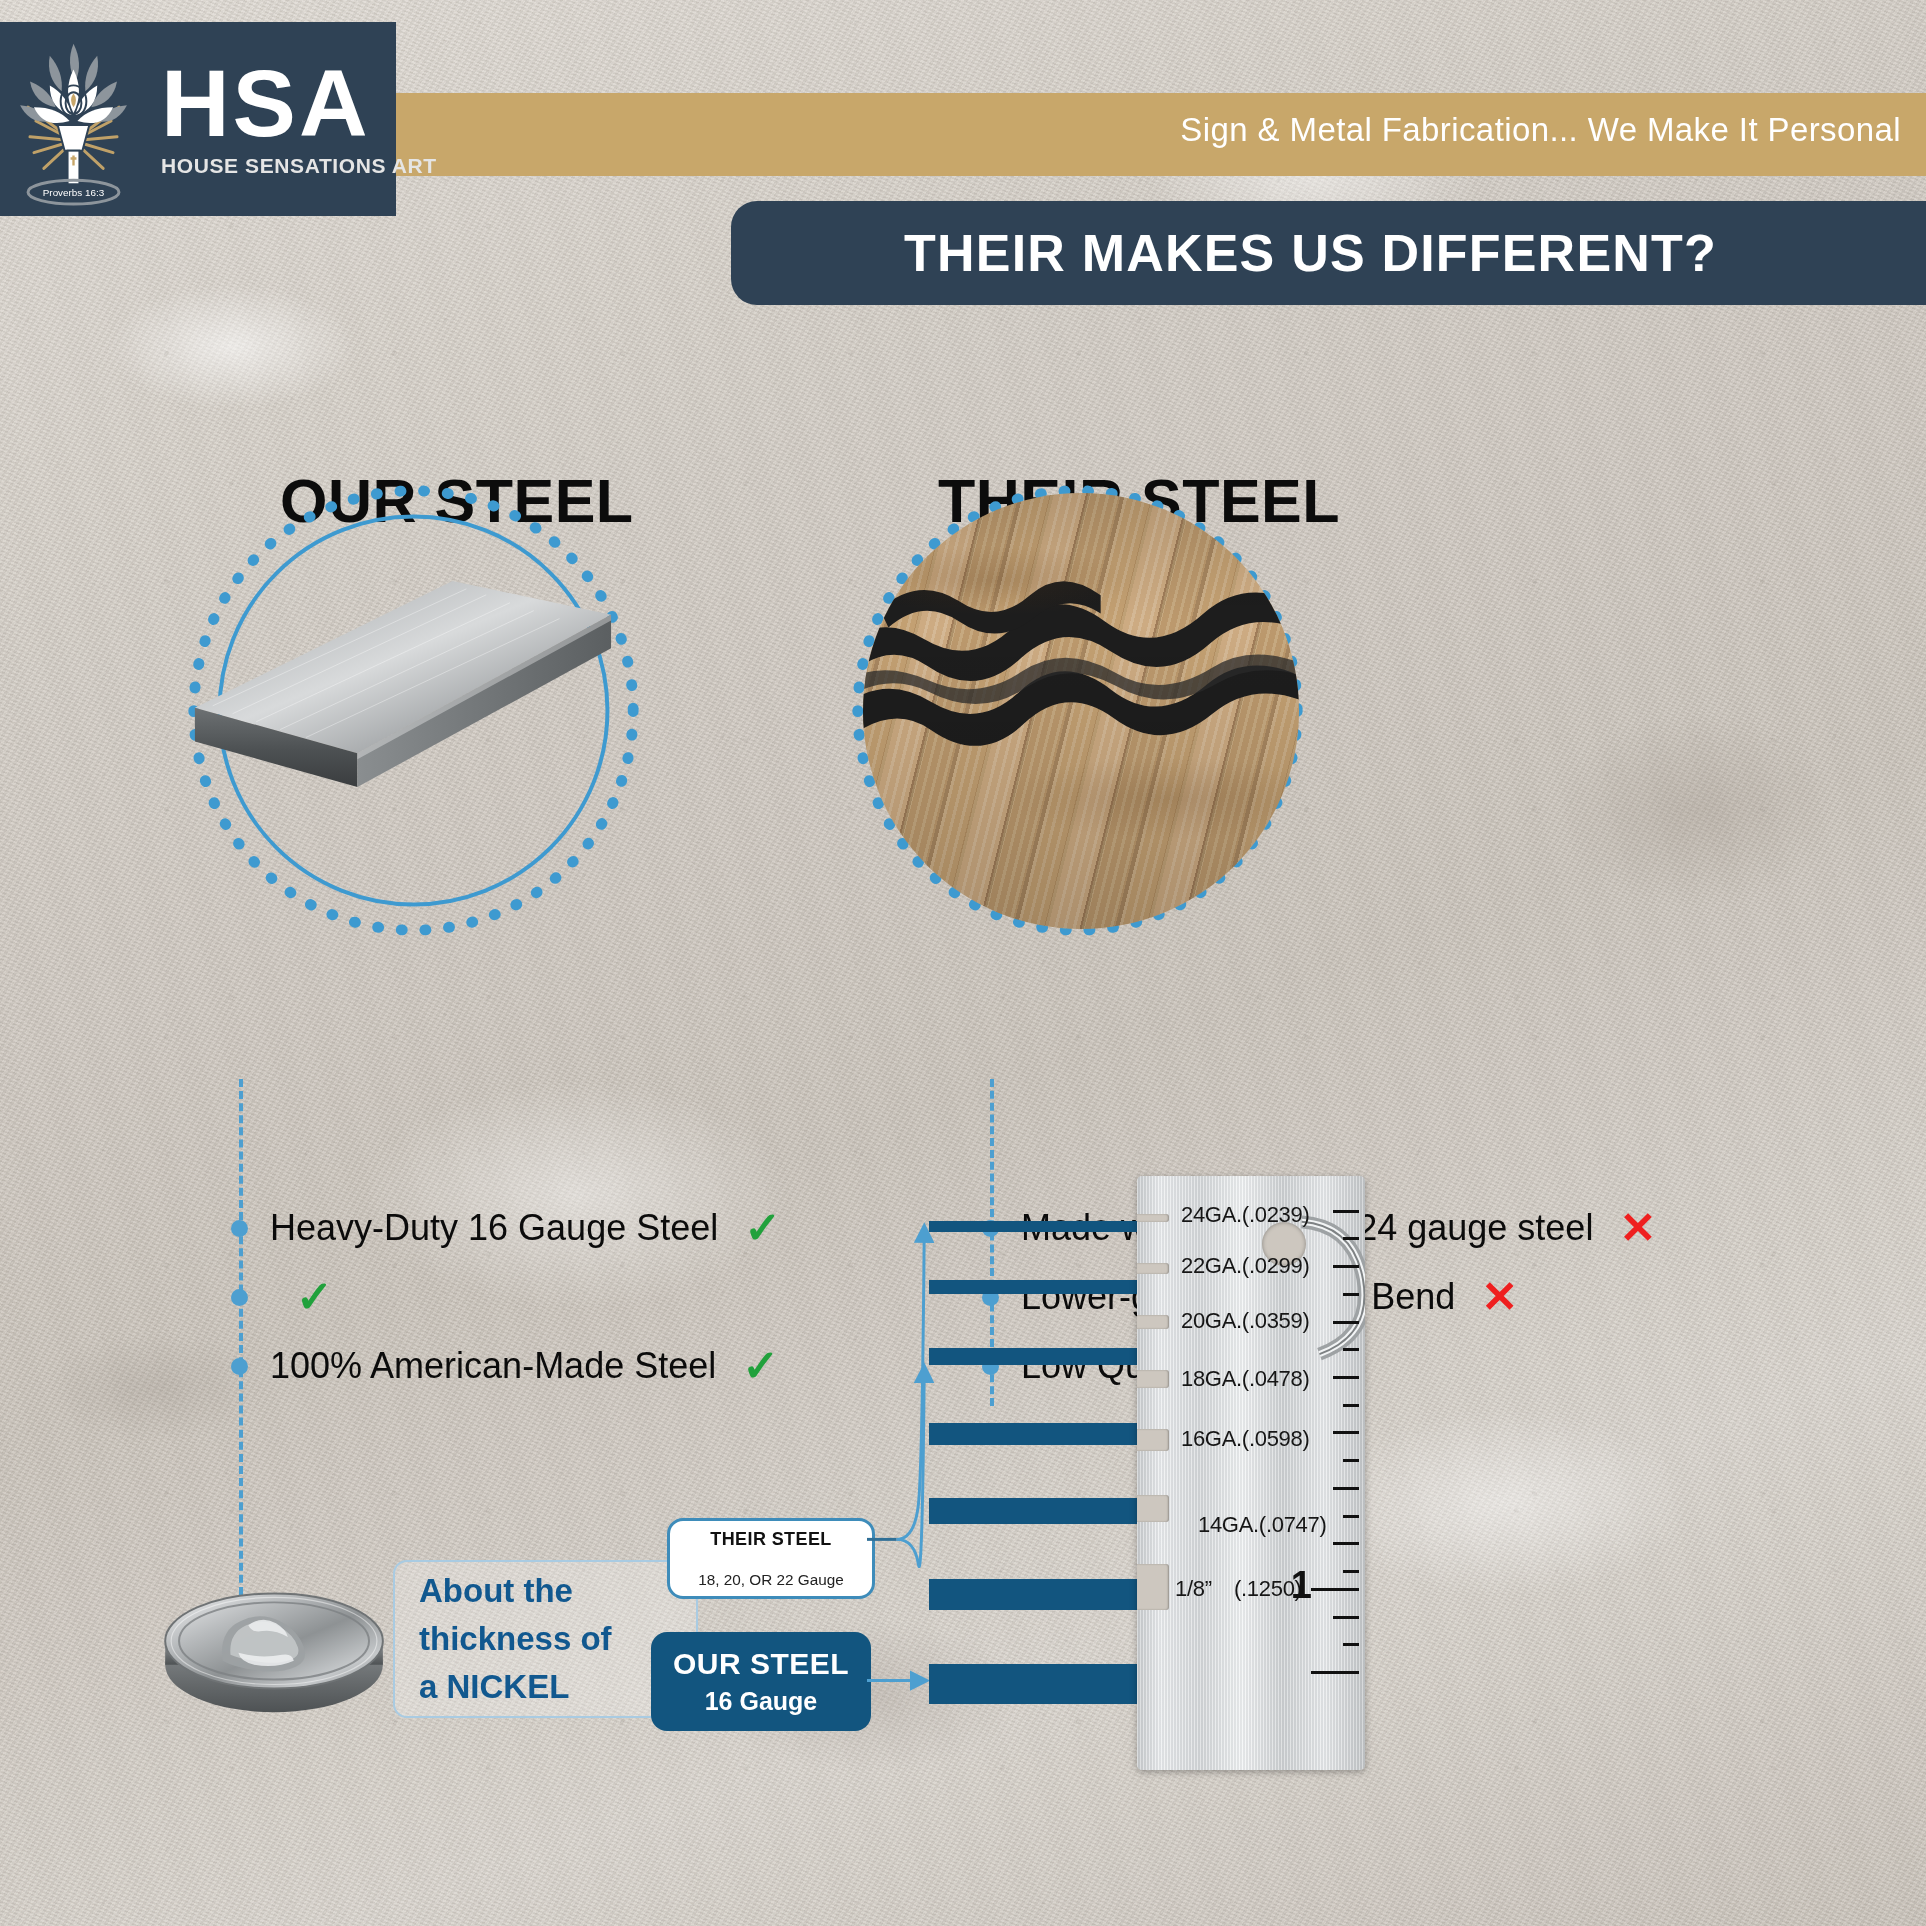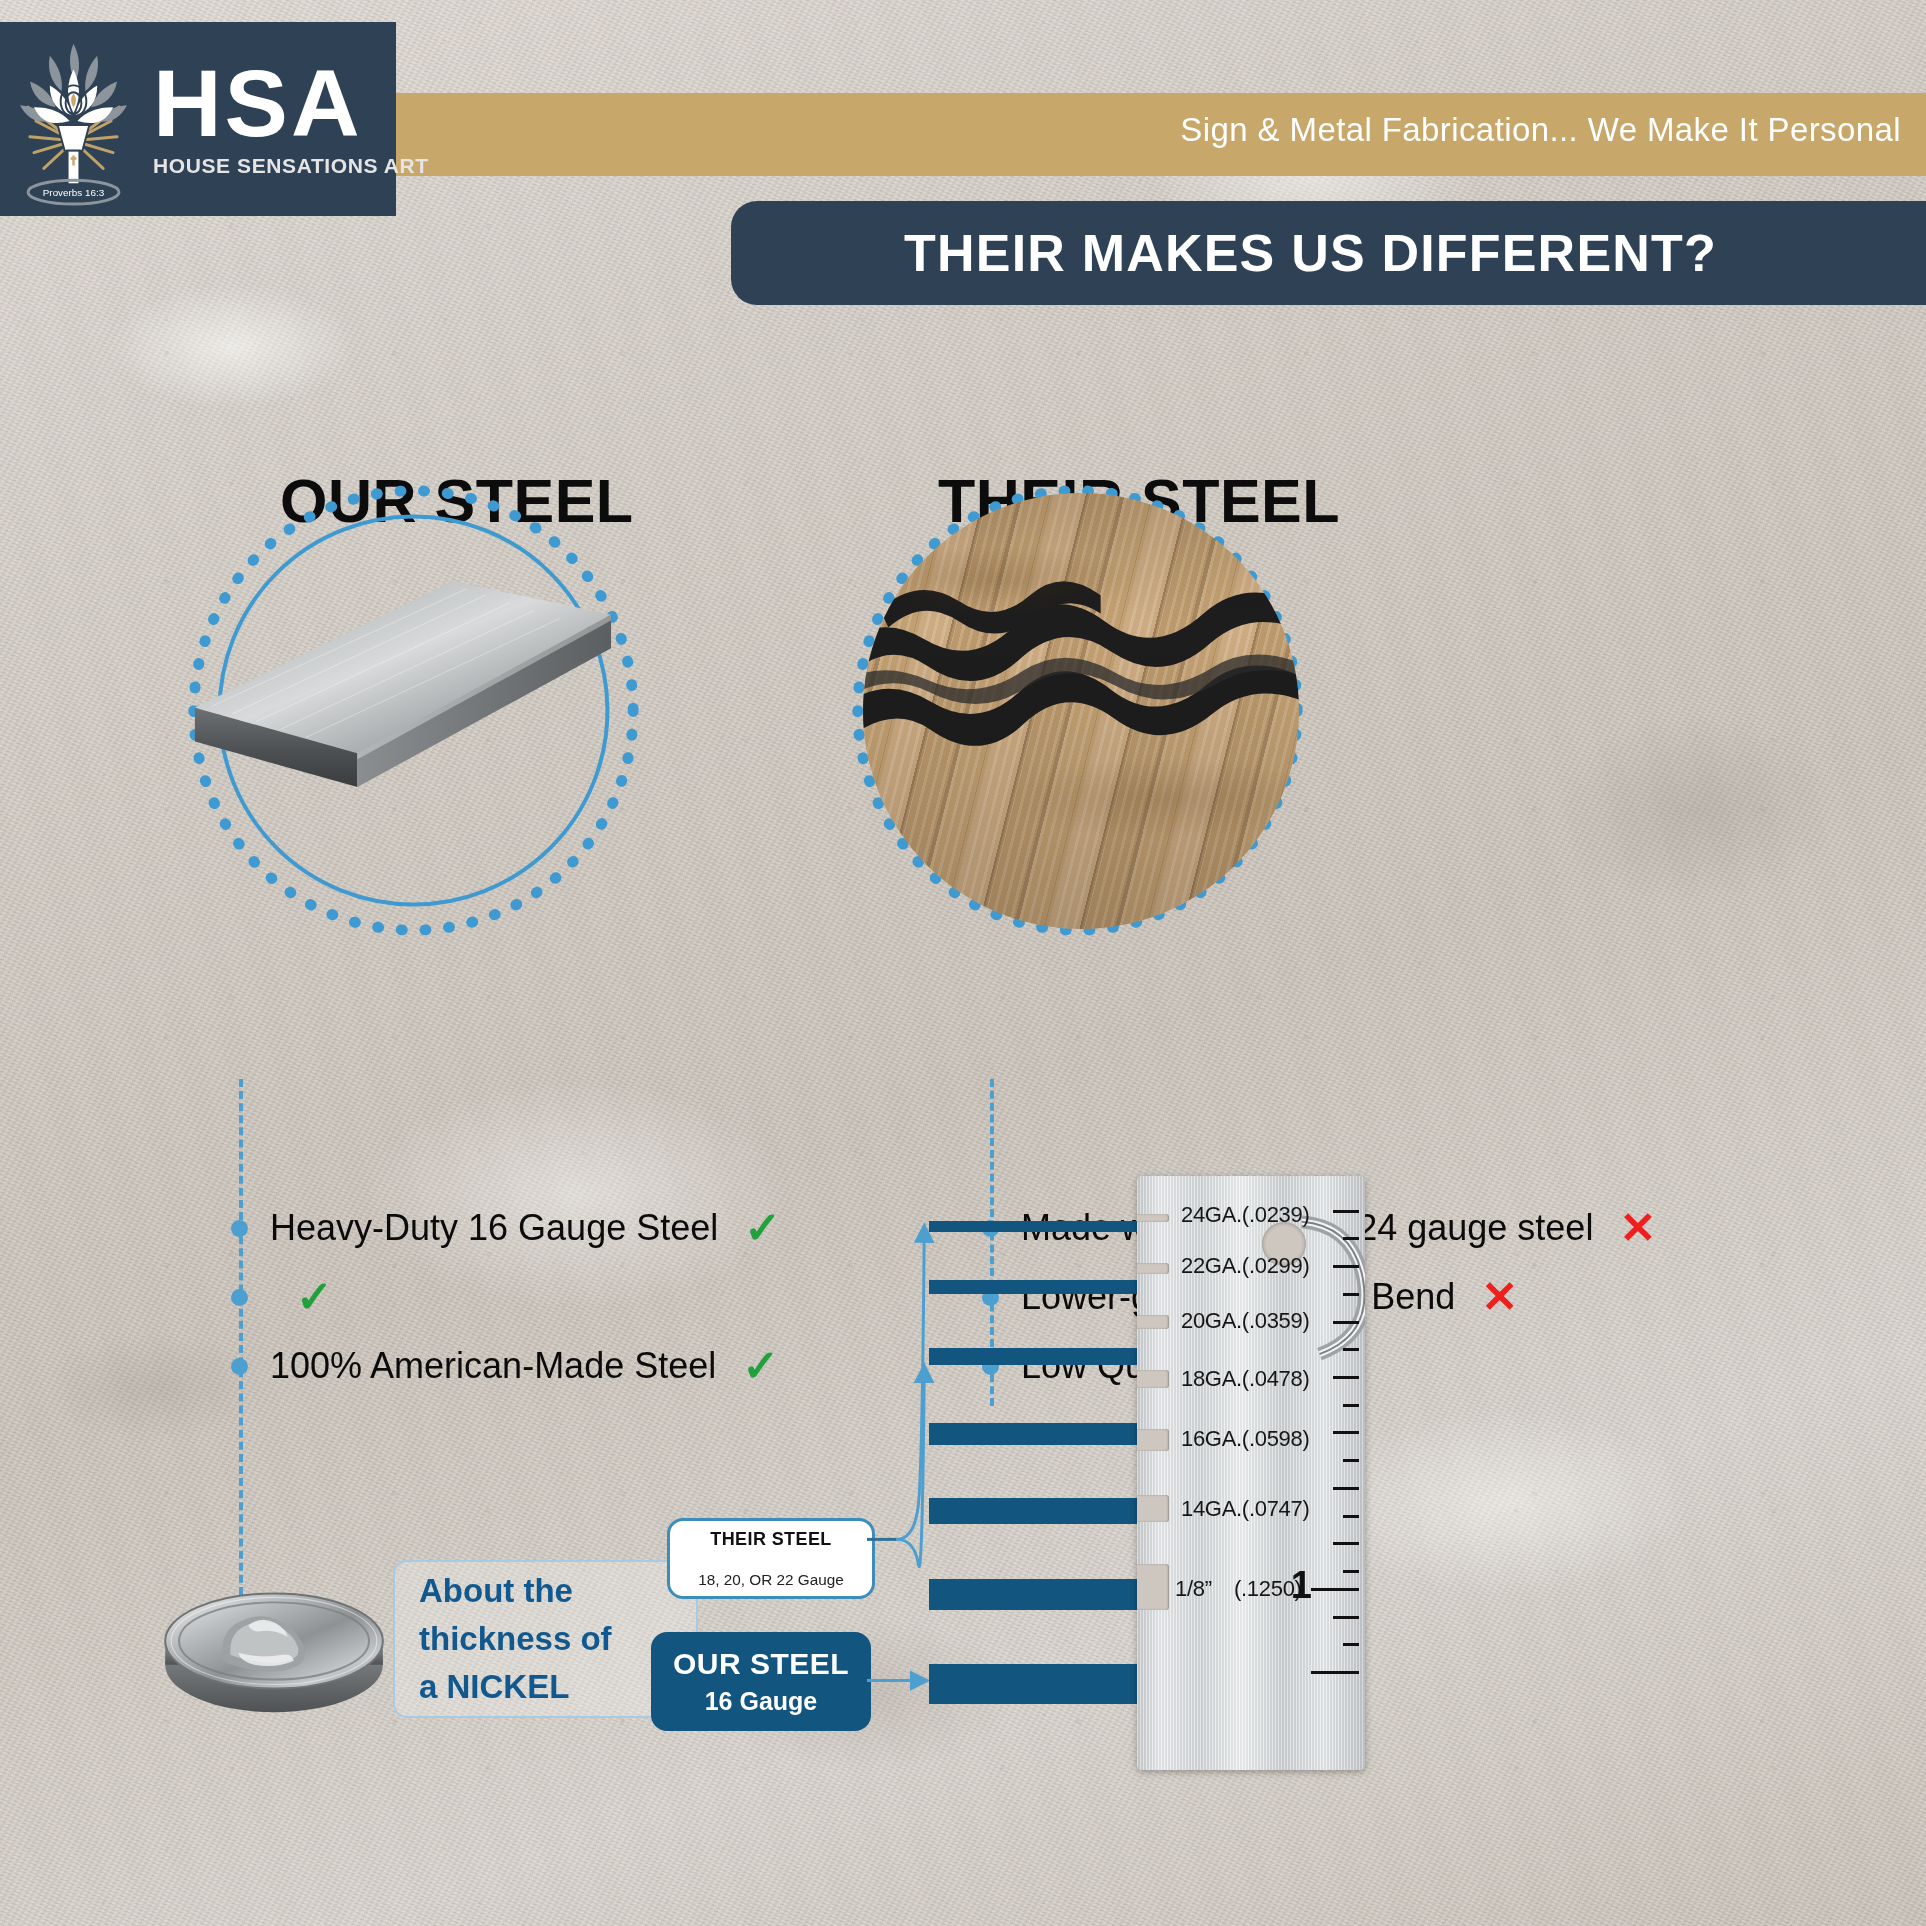--- a/index.html
+++ b/index.html
@@ -52,21 +52,21 @@
     font-family:"Liberation Sans", sans-serif;
     white-space:nowrap;
   }
 
   #logo-box{
     position:absolute; left:0px; top:22px; width:396px; height:194px;
     background:#2f4255;
     display:flex; align-items:center;
   }
   #logo-mark{ width:135px; height:178px; margin-left:6px; flex:none; }
-  #logo-text{ margin-left:12px; }
+  #logo-text{ margin-left:20px; }
   #logo-hsa{
     color:#ffffff; font-size:95px; font-weight:bold; line-height:.92;
     letter-spacing:3px; font-family:"Liberation Sans", sans-serif;
   }
   #logo-sub{
     color:#e5e5e5; font-size:21px; font-weight:bold; letter-spacing:0.6px;
     margin-top:6px; font-family:"Liberation Sans", sans-serif; white-space:nowrap;
   }
 
   
@@ -487,21 +487,21 @@
     <path d="M60 16 q52 4 62 58 q10 56 -44 76" fill="none" stroke="#9ea2a4" stroke-width="13"></path>
     <path d="M60 16 q52 4 62 58 q10 56 -44 76" fill="none" stroke="#f2f4f5" stroke-width="6"></path>
     <path d="M60 16 q52 4 62 58 q10 56 -44 76" fill="none" stroke="#7e8284" stroke-width="2"></path>
   </svg>
 
   <div class="glabel" style="left:44px; top:26px;">24GA.(.0239)</div>
   <div class="glabel" style="left:44px; top:77px;">22GA.(.0299)</div>
   <div class="glabel" style="left:44px; top:132px;">20GA.(.0359)</div>
   <div class="glabel" style="left:44px; top:190px;">18GA.(.0478)</div>
   <div class="glabel" style="left:44px; top:250px;">16GA.(.0598)</div>
-  <div class="glabel" style="left:44px; top:320px;">14GA.(.0747)</div>
+  <div class="glabel" style="left:44px; top:336px;padding-left:17px;">14GA.(.0747)</div>
 
   <div class="glabel" style="left:38px; top:400px;">1/8”</div>
   <div class="glabel" style="left:97px; top:400px;">(.1250)</div>
   <div id="one-mark" style="top:388px;">1</div>
 
   <div class="tick" style="top:34px;  width:26px;"></div>
   <div class="tick" style="top:61px;  width:16px;"></div>
   <div class="tick" style="top:89px;  width:26px;"></div>
   <div class="tick" style="top:117px; width:16px;"></div>
   <div class="tick" style="top:145px; width:26px;"></div>

